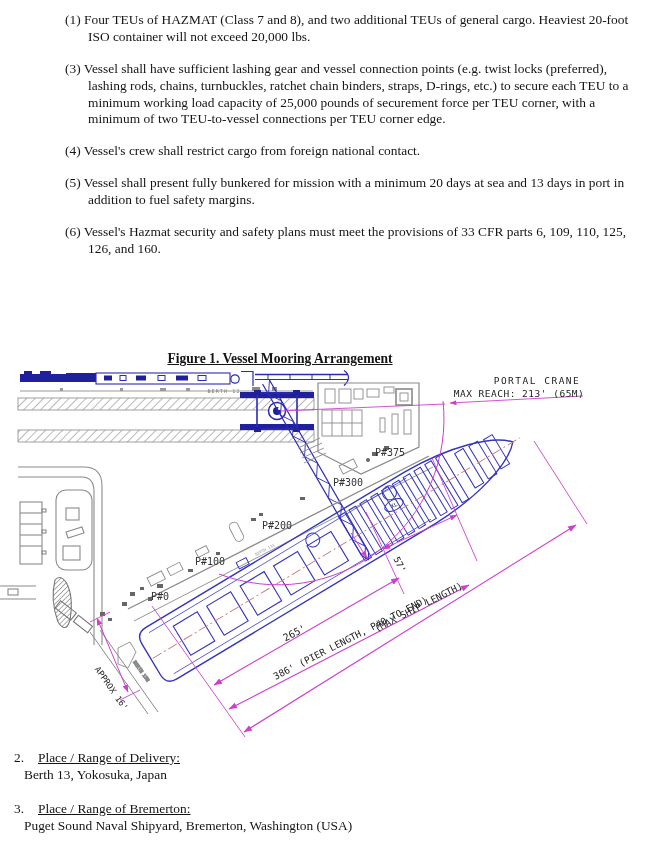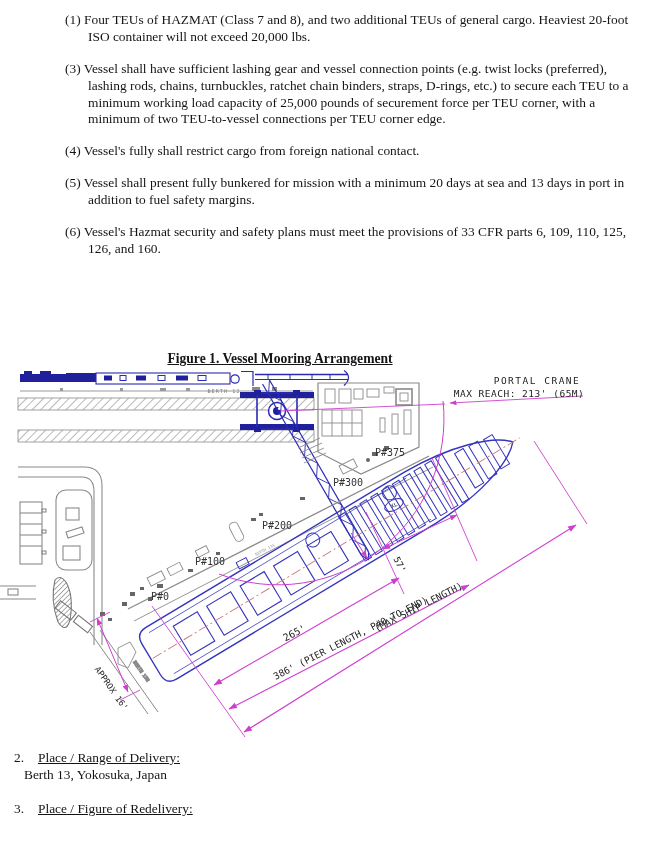--- a/index.html
+++ b/index.html
@@ -20,21 +20,21 @@
   text{font-family:"DejaVu Sans Mono",monospace;}
 </style>
 </head>
 <body>
 
 <div id="page">
 
   <div class="olist">
     <div class="item"><span>(1)</span> <span>Four TEUs of HAZMAT (Class 7 and 8), and two additional TEUs of general cargo. Heaviest 20-foot ISO container will not exceed 20,000 lbs.</span></div>
     <div class="item"><span>(3)</span> <span>Vessel shall have sufficient lashing gear and vessel connection points (e.g. twist locks (preferred), lashing rods, chains, turnbuckles, ratchet chain binders, straps, D-rings, etc.) to secure each TEU to a minimum working load capacity of 25,000 pounds of securement force per TEU corner, with a minimum of two TEU-to-vessel connections per TEU corner edge.</span></div>
-    <div class="item"><span>(4)</span> <span>Vessel's fully shall restrict cargo from foreign national contact.</span></div>
+    <div class="item"><span>(4)</span> <span>Vessel's crew shall restrict cargo from foreign national contact.</span></div>
     <div class="item"><span>(5)</span> <span>Vessel shall present fully bunkered for mission with a minimum 20 days at sea and 13 days in port in addition to fuel safety margins.</span></div>
     <div class="item"><span>(6)</span> <span>Vessel's Hazmat security and safety plans must meet the provisions of 33 CFR parts 6, 109, 110, 125, 126, and 160.</span></div>
   </div>
 
   <div class="fig-title">Figure 1. Vessel Mooring Arrangement</div>
 
   <svg class="fig" width="650" height="379" viewBox="0 366 650 379">
     <defs>
       <pattern id="hz" patternUnits="userSpaceOnUse" width="6" height="6" patternTransform="rotate(45)">
         <line x1="0" y1="0" x2="0" y2="6" stroke="#9a9a9a" stroke-width="1.4"></line>
@@ -261,18 +261,19 @@
     <div class="section">
       <div class="sec-row">
         <span class="sec-num">2.</span>
         <span class="sec-head">Place / Range of Delivery:</span>
       </div>
       <div class="sec-body">Berth 13, Yokosuka, Japan</div>
     </div>
     <div class="section">
       <div class="sec-row">
         <span class="sec-num">3.</span>
-        <span class="sec-head">Place / Figure of Redelivery:</span>
+        <span class="sec-head">Place / Range of Bremerton:</span>
       </div>
+      <div class="sec-body">Puget Sound Naval Shipyard, Bremerton, Washington (USA)</div>
     </div>
   </div>
 
 </div>
 
 </body></html>

